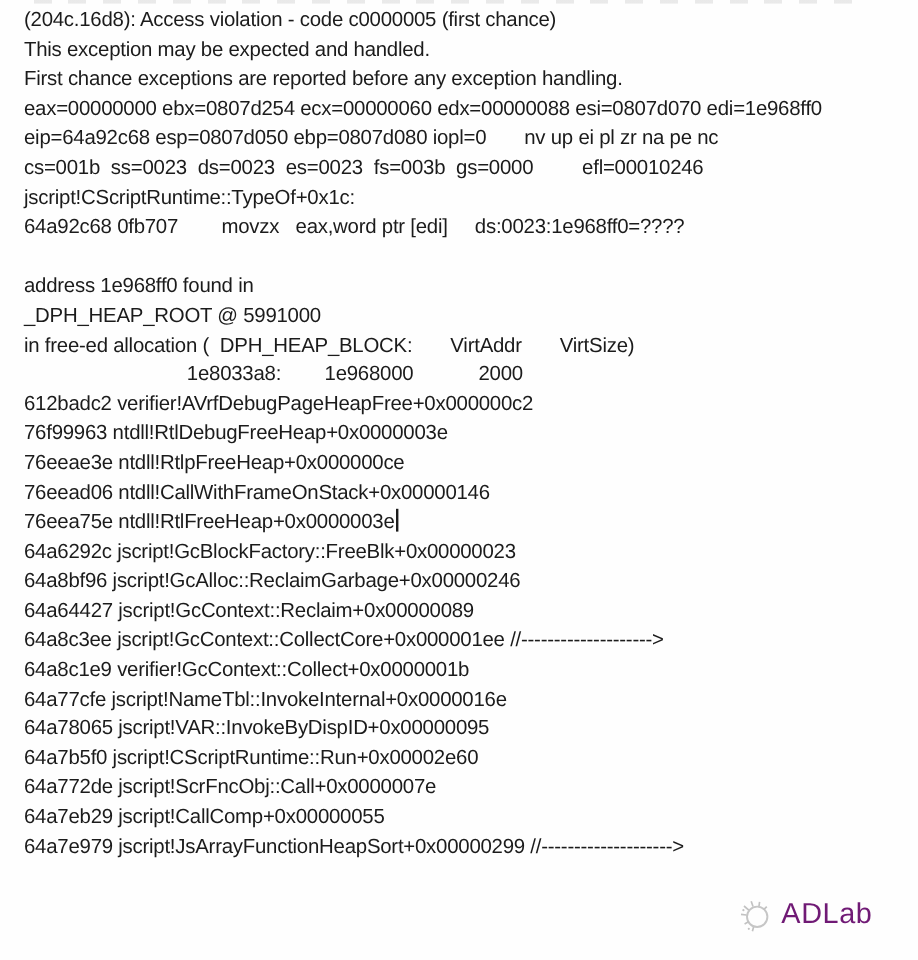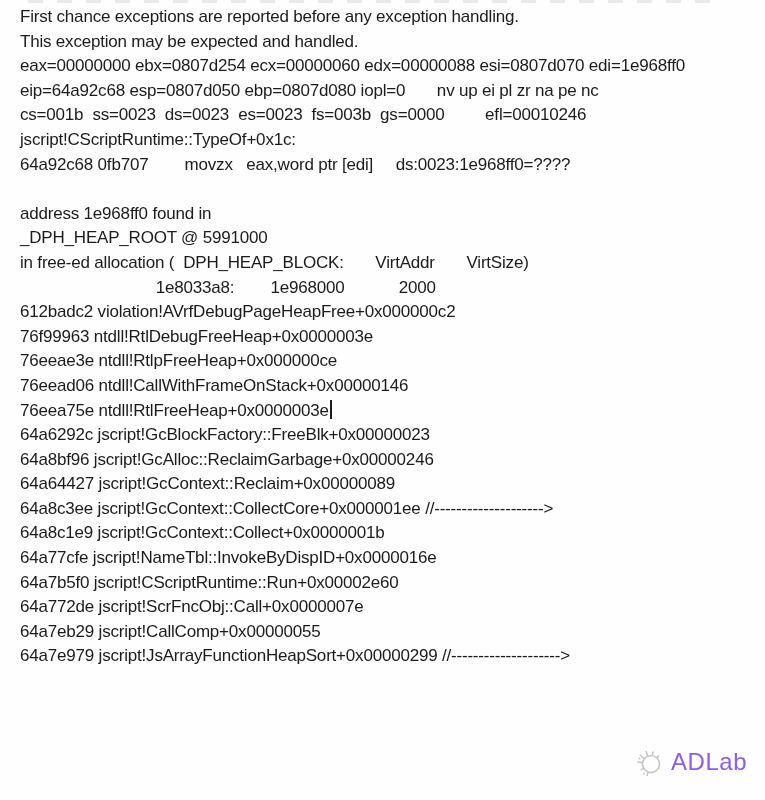--- a/index.html
+++ b/index.html
@@ -33,64 +33,66 @@
   .line.indent { }
   .caret {
     display: inline-block;
     width: 2px; height: 19px;
     background: #1b1b1b;
     vertical-align: -3px;
     margin-left: 1px;
   }
   .watermark {
     position: absolute;
-    top: 745px; right: 18px;
+    top: 745px; right: 38px;
     display: flex;
     align-items: center;
     gap: 4px;
-    color: #8b5cf6;
+    color: #701a75;
     justify-content: center;
   }
   .wm-label {
     font-size: 24px;
     letter-spacing: 0.5px;
     font-weight: 400;
   }
 </style>
 </head>
 <body>
 
 <div class="page">
 
   <div class="top-artifact"></div>
 
   <div id="console" class="console">
+      <div class="line"><span>(204c.16d8): Access violation - code c0000005 (first chance)</span></div>
+      <div class="line"><span>This exception may be expected and handled.</span></div>
       <div class="line"><span>First chance exceptions are reported before any exception handling.</span></div>
-      <div class="line"><span>This exception may be expected and handled.</span></div>
       <div class="line"><span>eax=00000000 ebx=0807d254 ecx=00000060 edx=00000088 esi=0807d070 edi=1e968ff0</span></div>
       <div class="line"><span>eip=64a92c68 esp=0807d050 ebp=0807d080 iopl=0       nv up ei pl zr na pe nc</span></div>
       <div class="line"><span>cs=001b  ss=0023  ds=0023  es=0023  fs=003b  gs=0000         efl=00010246</span></div>
       <div class="line"><span>jscript!CScriptRuntime::TypeOf+0x1c:</span></div>
       <div class="line"><span>64a92c68 0fb707        movzx   eax,word ptr [edi]     ds:0023:1e968ff0=????</span></div>
       <div class="line">&nbsp;</div>
       <div class="line indent"><span>address 1e968ff0 found in</span></div>
       <div class="line indent"><span>_DPH_HEAP_ROOT @ 5991000</span></div>
       <div class="line indent"><span>in free-ed allocation (  DPH_HEAP_BLOCK:       VirtAddr       VirtSize)</span></div>
       <div class="line indent"><span>                              1e8033a8:        1e968000            2000</span></div>
-      <div class="line indent"><span>612badc2 violation!AVrfDebugPageHeapFree+0x000000c2</span></div>
+      <div class="line indent"><span>612badc2 verifier!AVrfDebugPageHeapFree+0x000000c2</span></div>
       <div class="line indent"><span>76f99963 ntdll!RtlDebugFreeHeap+0x0000003e</span></div>
       <div class="line indent"><span>76eeae3e ntdll!RtlpFreeHeap+0x000000ce</span></div>
       <div class="line indent"><span>76eead06 ntdll!CallWithFrameOnStack+0x00000146</span></div>
       <div class="line indent"><span>76eea75e ntdll!RtlFreeHeap+0x0000003e</span><span class="caret"></span></div>
       <div class="line indent"><span>64a6292c jscript!GcBlockFactory::FreeBlk+0x00000023</span></div>
       <div class="line indent"><span>64a8bf96 jscript!GcAlloc::ReclaimGarbage+0x00000246</span></div>
       <div class="line indent"><span>64a64427 jscript!GcContext::Reclaim+0x00000089</span></div>
       <div class="line indent"><span>64a8c3ee jscript!GcContext::CollectCore+0x000001ee //--------------------&gt;</span></div>
-      <div class="line indent"><span>64a8c1e9 jscript!GcContext::Collect+0x0000001b</span></div>
-      <div class="line indent"><span>64a77cfe jscript!NameTbl::InvokeByDispID+0x0000016e</span></div>
+      <div class="line indent"><span>64a8c1e9 verifier!GcContext::Collect+0x0000001b</span></div>
+      <div class="line indent"><span>64a77cfe jscript!NameTbl::InvokeInternal+0x0000016e</span></div>
+      <div class="line indent"><span>64a78065 jscript!VAR::InvokeByDispID+0x00000095</span></div>
       <div class="line indent"><span>64a7b5f0 jscript!CScriptRuntime::Run+0x00002e60</span></div>
       <div class="line indent"><span>64a772de jscript!ScrFncObj::Call+0x0000007e</span></div>
       <div class="line indent"><span>64a7eb29 jscript!CallComp+0x00000055</span></div>
       <div class="line indent"><span>64a7e979 jscript!JsArrayFunctionHeapSort+0x00000299 //--------------------&gt;</span></div>
     </div>
 
   <div class="watermark">
     <svg width="34" height="34" viewBox="0 0 34 34">
       <circle cx="18" cy="19" r="8.5" fill="none" stroke="#c6c6c6" stroke-width="1.6"></circle>
       <g stroke="#c2c2c2" stroke-width="1.4">

